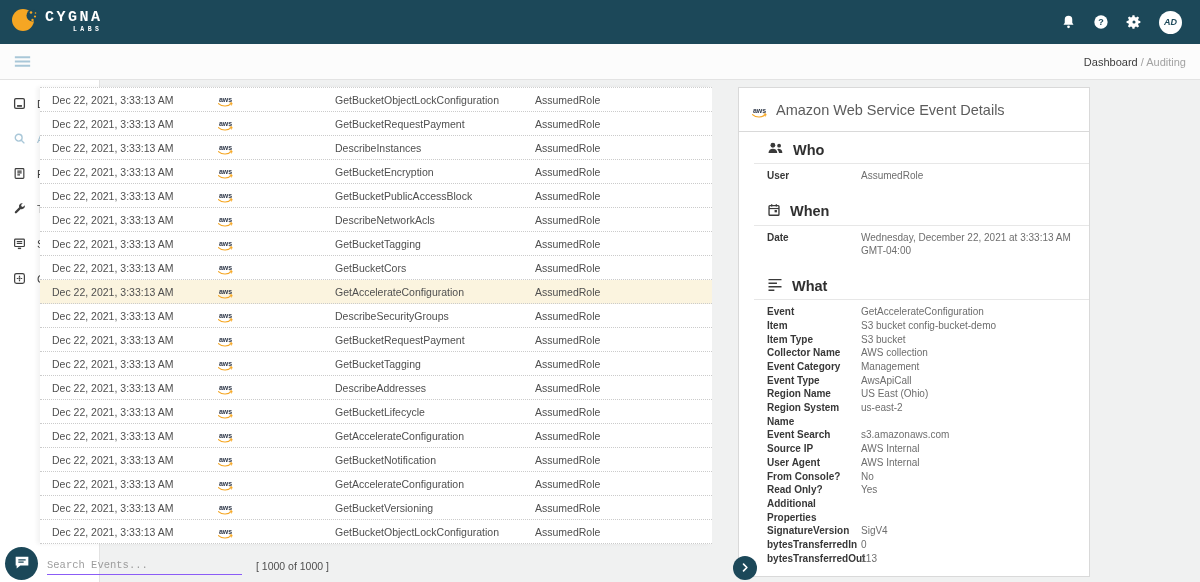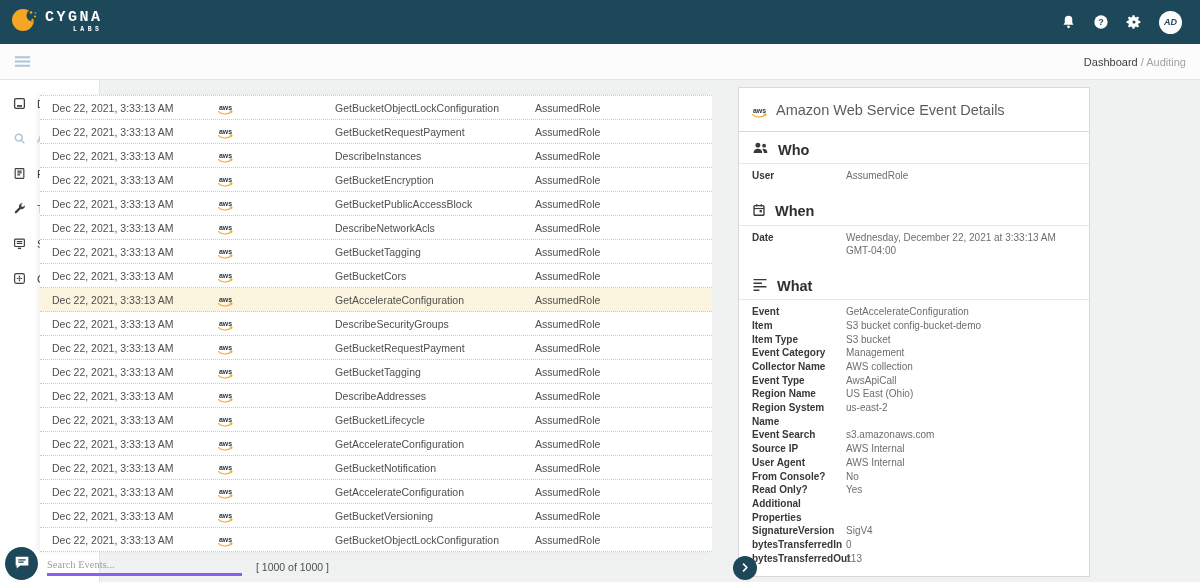--- a/index.html
+++ b/index.html
@@ -31,50 +31,50 @@
   .content { position:absolute; top:80px; left:0; right:0; bottom:0; background:#f0f1f1; }
 
   .sidebar { position:absolute; top:0; left:0; bottom:0; width:100px; background:#fff;
              border-right:1px solid #e2e2e2; padding-top:6px; }
   .side-item { display:flex; align-items:center; gap:11px; height:35px; padding-left:13px;
                font-size:11px; color:#3f3f3f; cursor:pointer; white-space:nowrap; }
   .side-item.active { color:#a9c7d8; }
   .side-item .icon { display:flex; }
 
   
-  .etable { position:absolute; left:40px; top:15px; width:672px; background:#fff;
+  .etable { position:absolute; left:40px; top:7px; width:672px; background:#fff;
             border-top:1px dotted #cfcfcf; box-shadow:-3px 0 4px rgba(0,0,0,0.05); }
   .trow { display:flex; align-items:center; height:24px; background:#fff;
           border-bottom:1px dotted #cbcbcb; font-size:10.5px; color:#4f4f4f;
           padding-left:12px; cursor:pointer; }
   .trow.selected { background:#fbf4df; }
   .t-date { width:166px; }
   .t-icon { width:117px; display:flex; align-items:center; }
   .t-event { width:200px; }
   .t-role { flex:1; }
 
   .aws-badge { display:inline-flex; flex-direction:column; align-items:center; line-height:1; }
   .aws-badge .aws-txt { font-size:7px; font-weight:bold; color:#30394a; letter-spacing:0; }
   .aws-badge svg { margin-top:-1px; }
 
   
   .search-bar { position:absolute; left:42px; top:477px; display:flex; align-items:flex-end; }
   .search-icon { margin-right:5px; display:flex; }
-  .search-input { border:none; outline:none; background:transparent; border-bottom:3px solid #8b5cf6;
+  .search-input { border:none; outline:none; background:transparent; border-bottom:1px solid #8b5cf6;
                   width:195px; font-size:10.5px; color:#444; padding:2px 0 3px;
-                  font-family:Liberation Serif, serif; }
+                  font-family:Liberation Mono, monospace; }
   .search-input::placeholder { color:#9d9d9d; }
   .search-count { font-size:10.5px; color:#4f4f4f; margin-left:14px; padding-bottom:3px; }
 
   
   .detail-panel { position:absolute; left:738px; top:7px; width:352px; background:#fff;
                   border:1px solid #d9d9d9; }
   .panel-header { display:flex; align-items:center; gap:9px; padding:12px 13px;
                   border-bottom:1px solid #d9d9d9; font-size:14.5px; color:#5c5c5c; }
-  .psection { padding-bottom:11px; }
+  .psection { padding-bottom:11px;margin-left:15px; }
   .psec-title { display:flex; align-items:center; gap:9px; font-size:14.5px; font-weight:600;
                 color:#2f2f2f; padding:9px 13px 5px; border-bottom:1px solid #e7e7e7;
                 margin-bottom:5px; }
   .prow { display:flex; padding:0 13px; font-size:10px; line-height:13.7px; }
   .plabel { width:94px; flex:0 0 94px; font-weight:bold; color:#383838; }
   .pvalue { color:#6e6e6e; }
 
   
   .panel-toggle { position:absolute; left:733px; top:476px; width:24px; height:24px;
                   border-radius:50%; background:#1c4859; display:flex; align-items:center;
@@ -529,26 +529,26 @@
             </div>
             <div class="prow">
               <span class="plabel">Item</span>
               <span class="pvalue">S3 bucket config-bucket-demo</span>
             </div>
             <div class="prow">
               <span class="plabel">Item Type</span>
               <span class="pvalue">S3 bucket</span>
             </div>
             <div class="prow">
+              <span class="plabel">Collector Name</span>
+              <span class="pvalue">AWS collection</span>
+            </div>
+            <div class="prow">
               <span class="plabel">Event Category</span>
               <span class="pvalue">Management</span>
-            </div>
-            <div class="prow">
-              <span class="plabel">Collector Name</span>
-              <span class="pvalue">AWS collection</span>
             </div>
             <div class="prow">
               <span class="plabel">Event Type</span>
               <span class="pvalue">AwsApiCall</span>
             </div>
             <div class="prow">
               <span class="plabel">Region Name</span>
               <span class="pvalue">US East (Ohio)</span>
             </div>
             <div class="prow">

